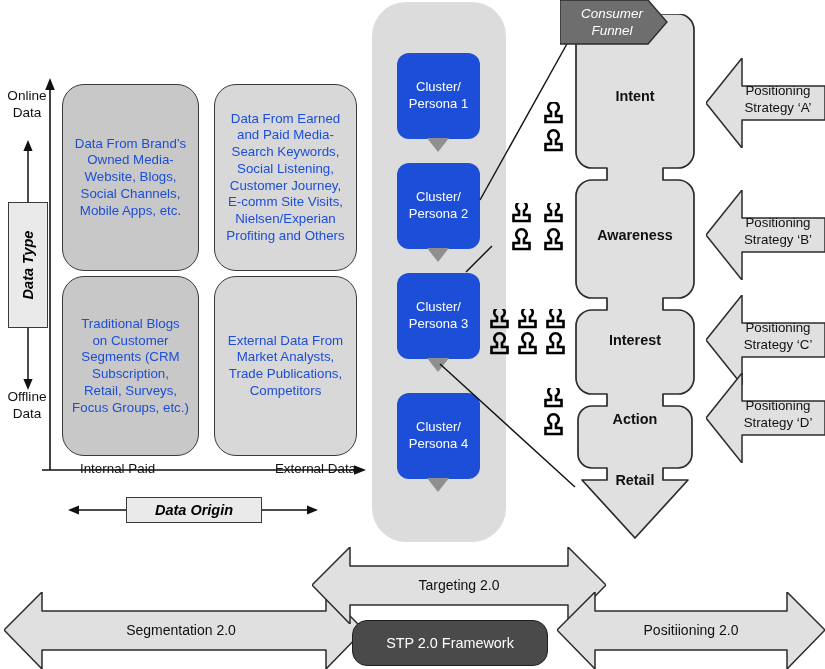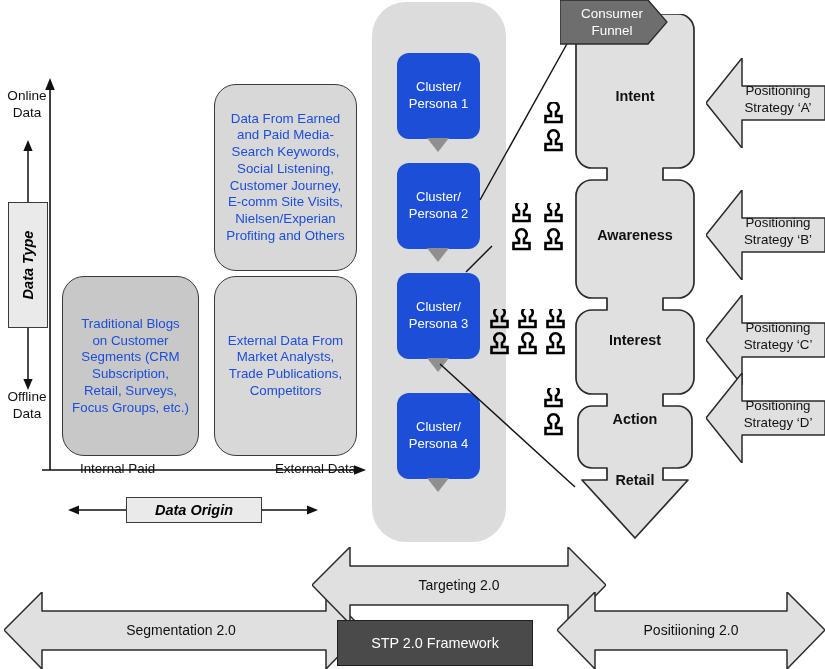--- a/index.html
+++ b/index.html
@@ -88,20 +88,21 @@
     transform:translate(-50%,-50%);
   }
   .cf-label{
     position:absolute;
     color:#ffffff;
     font-size:13.4px;
     line-height:1.25;
     text-align:center;
     transform:translate(-50%,-50%);
     white-space:nowrap;
+    font-style:italic;
   }
 
   
   .pos-label{
     position:absolute;
     font-size:13.3px;
     color:#111;
     line-height:1.28;
     text-align:center;
     transform:translate(-50%,-50%);
@@ -153,20 +154,29 @@
   <svg class="abs" style="left:16px;top:140px;" width="24" height="250">
     <line x1="12" y1="8" x2="12" y2="62" stroke="#111" stroke-width="1.5"></line>
     <polygon points="12,0 7.4,11 16.6,11" fill="#111"></polygon>
     <line x1="12" y1="188" x2="12" y2="242" stroke="#111" stroke-width="1.5"></line>
     <polygon points="12,250 7.4,239 16.6,239" fill="#111"></polygon>
   </svg>
   <div class="abs datatype-box" style="left:8px;top:202px;width:40px;height:126px;">
     <span class="datatype-text">Data Type</span>
   </div>
 
+  <div class="abs quad-box quad-dark ctr" style="left:62px;top:84px;width:137px;height:187px;">
+    <div>
+      <div>Data From Brand’s</div>
+      <div>Owned Media-</div>
+      <div>Website, Blogs,</div>
+      <div>Social Channels,</div>
+      <div>Mobile Apps, etc.</div>
+    </div>
+  </div>
 
   <div class="abs quad-box quad-light ctr" style="left:214px;top:84px;width:143px;height:187px;">
     <div>
       <div>Data From Earned</div>
       <div>and Paid Media-</div>
       <div>Search Keywords,</div>
       <div>Social Listening,</div>
       <div>Customer Journey,</div>
       <div>E-comm Site Visits,</div>
       <div>Nielsen/Experian</div>
@@ -390,17 +400,17 @@
   <svg class="abs" style="left:312px;top:547px;" width="294" height="77">
     <path d="M 38,0 L 38,19 L 256,19 L 256,0 L 294,38 L 256,77 L 256,58 L 38,58 L 38,77 L 0,38 Z" fill="#e0e0e0" stroke="#2b2b2b" stroke-width="1.5" stroke-linejoin="round"></path>
   </svg>
   <div class="band-label" style="left:459px;top:585px;">Targeting 2.0</div>
 
   <svg class="abs" style="left:557px;top:592px;" width="268" height="77">
     <path d="M 38,0 L 38,19 L 230,19 L 230,0 L 268,38 L 230,77 L 230,58 L 38,58 L 38,77 L 0,38 Z" fill="#e0e0e0" stroke="#2b2b2b" stroke-width="1.5" stroke-linejoin="round"></path>
   </svg>
   <div class="band-label" style="left:691px;top:630px;">Positiioning 2.0</div>
 
-  <div class="abs stp-box ctr" style="left:337px;top:620px;width:196px;height:46px;">
+  <div class="abs stp-box ctr" style="left:352px;top:620px;width:196px;height:46px;border-radius:15px;">
     <span>STP 2.0 Framework</span>
   </div>
 
 </div>
 
 </body></html>

